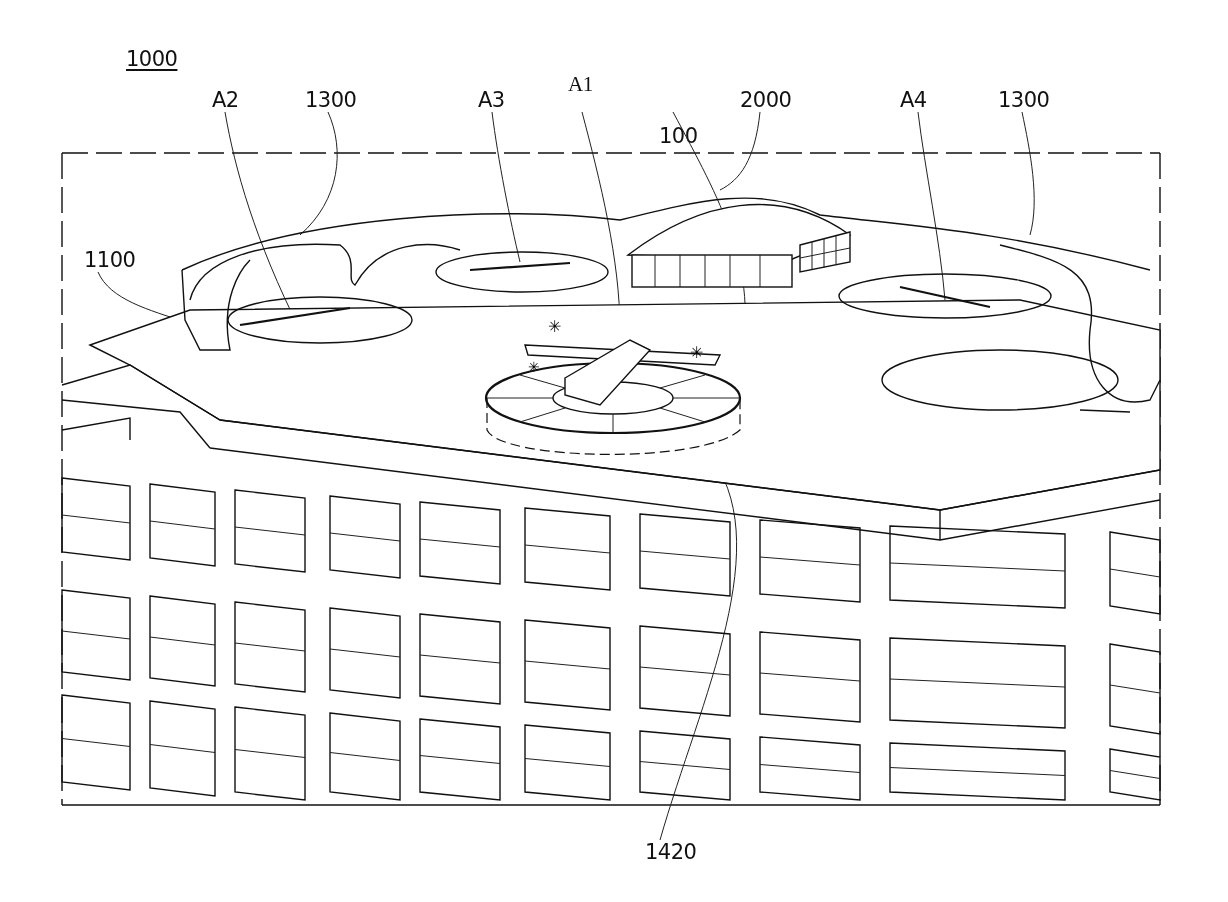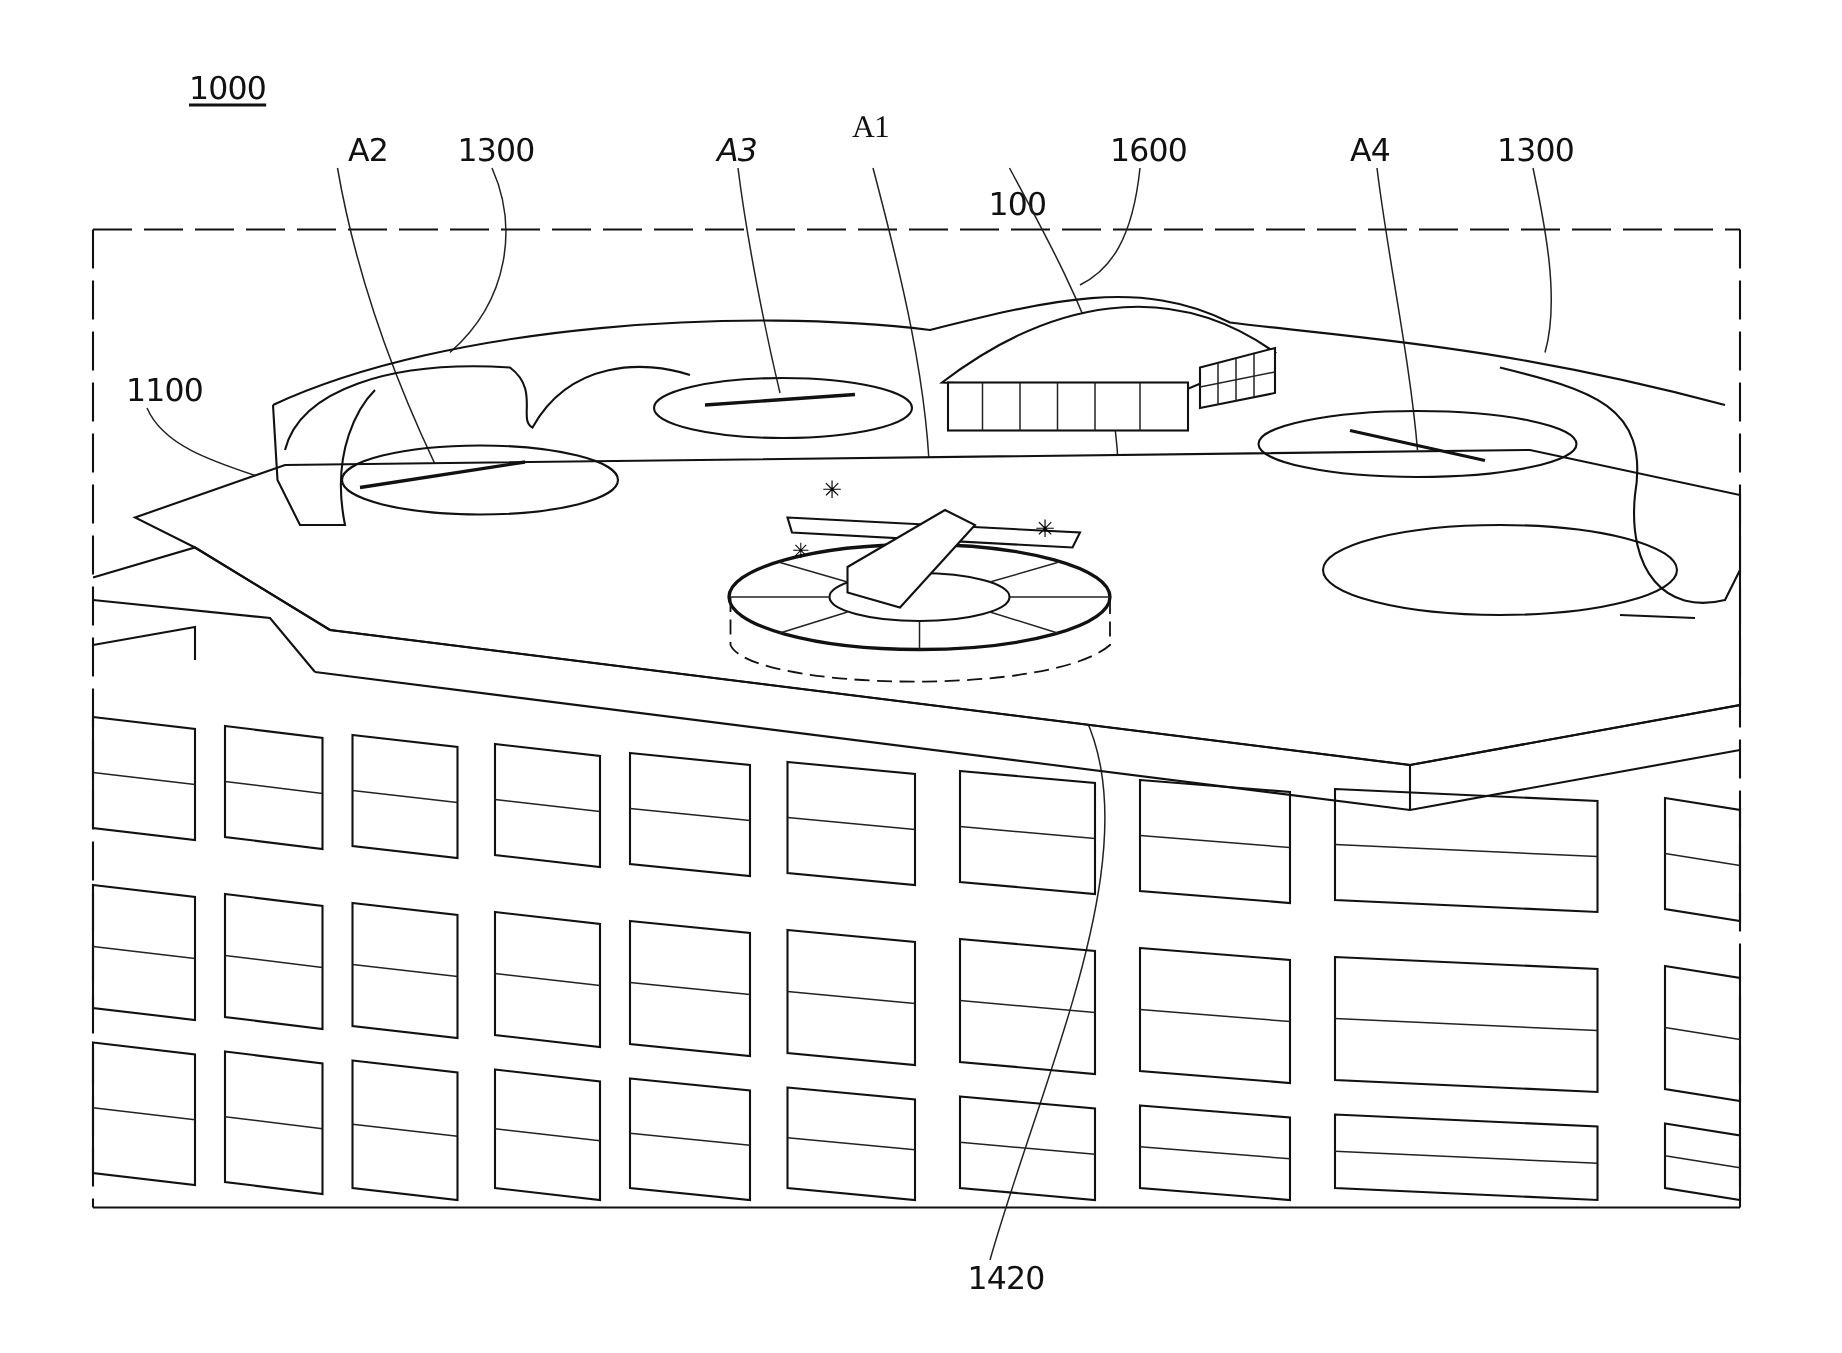--- a/index.html
+++ b/index.html
@@ -12,26 +12,26 @@
   svg .thick{fill:none;stroke:#111;stroke-width:2.2;}
   svg .dash{fill:none;stroke:#111;stroke-width:1.4;stroke-dasharray:26 8;}
   svg .dash2{fill:none;stroke:#111;stroke-width:1.2;stroke-dasharray:10 5;}
   svg .wfill{fill:#fff;stroke:#111;stroke-width:1.4;}
 </style>
 </head>
 <body>
 
 <div>
   <span class="lbl under" style="left:126px;top:47px;text-align:center;">1000</span>
-  <span class="lbl" style="left:212px;top:88px;margin-left:20px;">A2</span>
+  <span class="lbl" style="left:212px;top:88px;">A2</span>
   <span class="lbl" style="left:305px;top:88px;">1300</span>
-  <span class="lbl" style="left:478px;top:88px;font-style:italic;">A3</span>
+  <span class="lbl" style="left:478px;top:88px;">A3</span>
   <span class="lbl" style="left:568px;top:72px;font-family:Liberation Serif, serif;">A1</span>
   <span class="lbl" style="left:659px;top:88px;margin-top:36px;">100</span>
-  <span class="lbl" style="left:740px;top:88px;">1600</span>
+  <span class="lbl" style="left:740px;top:88px;">2000</span>
   <span class="lbl" style="left:900px;top:88px;">A4</span>
   <span class="lbl" style="left:998px;top:88px;">1300</span>
   <span class="lbl" style="left:84px;top:248px;">1100</span>
   <span class="lbl" style="left:645px;top:840px;">1420</span>
 </div>
 
 <svg id="fig" width="1228" height="902" viewBox="0 0 1228 902">
 
   <g>
     <line class="dash" x1="62" y1="153" x2="1160" y2="153"></line>

